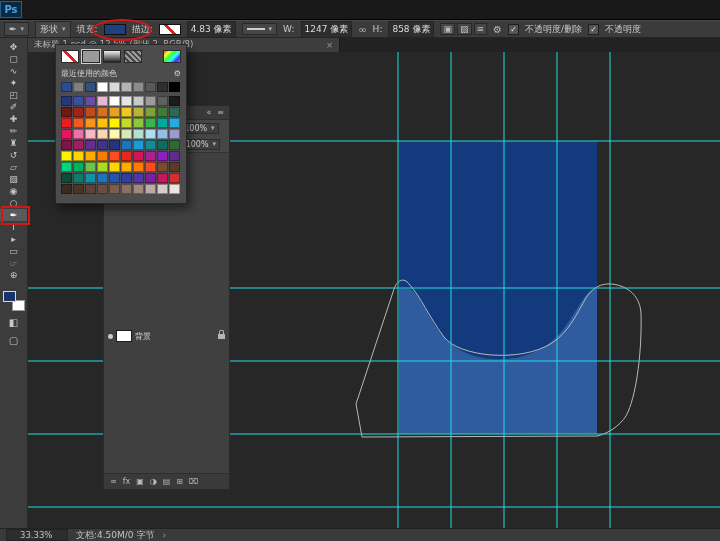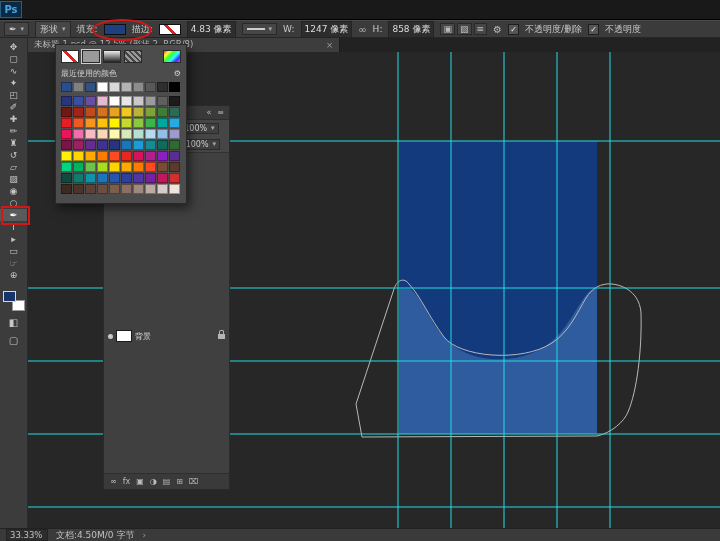--- a/index.html
+++ b/index.html
@@ -80,21 +80,21 @@
   .fpt.sel{outline:1px solid #cfcfcf;}
   .fpt.grad{background:linear-gradient(#eee,#222);}
   .fpt.pat{background:repeating-linear-gradient(45deg,#999 0 2px,#444 2px 4px);}
   .fpt.picker{margin-left:auto;background:linear-gradient(135deg,#f33,#ff3,#3f3,#3ff,#33f,#f3f);}
   .fp-label-row{display:flex;justify-content:space-between;align-items:center;margin-top:5px;font-size:8px;color:#d0d0d0;}
   .fp-swatches{margin-top:3px;width:121px;line-height:0;}
   .sw{display:inline-block;width:11px;height:10px;margin:0 1px 1px 0;border:1px solid rgba(0,0,0,.35);box-sizing:border-box;}
   
   .status-bar{position:absolute;left:0;bottom:0;width:720px;height:13px;background:#3a3a3a;border-top:1px solid #222;
               display:flex;align-items:center;gap:8px;padding:0 6px;box-sizing:border-box;font-size:9px;color:#c0c0c0;}
-  .zoom-field{background:#2d2d2d;border:1px solid #242424;padding:0 3px;font-size:8.5px;min-width:34px;}
+  .zoom-field{background:#2d2d2d;border:1px solid #242424;padding:0 13px;font-size:8.5px;min-width:34px;}
   .sb-arrow{color:#999;}
   
   .red-ellipse{position:absolute;left:92px;top:19px;width:56px;height:18px;border:2px solid #d01818;
                border-radius:50%;z-index:6;pointer-events:none;}
   .red-rect{position:absolute;left:1px;top:206px;width:25px;height:15px;border:2px solid #d01818;
             z-index:6;pointer-events:none;}
 </style>
 </head>
 <body>
 

